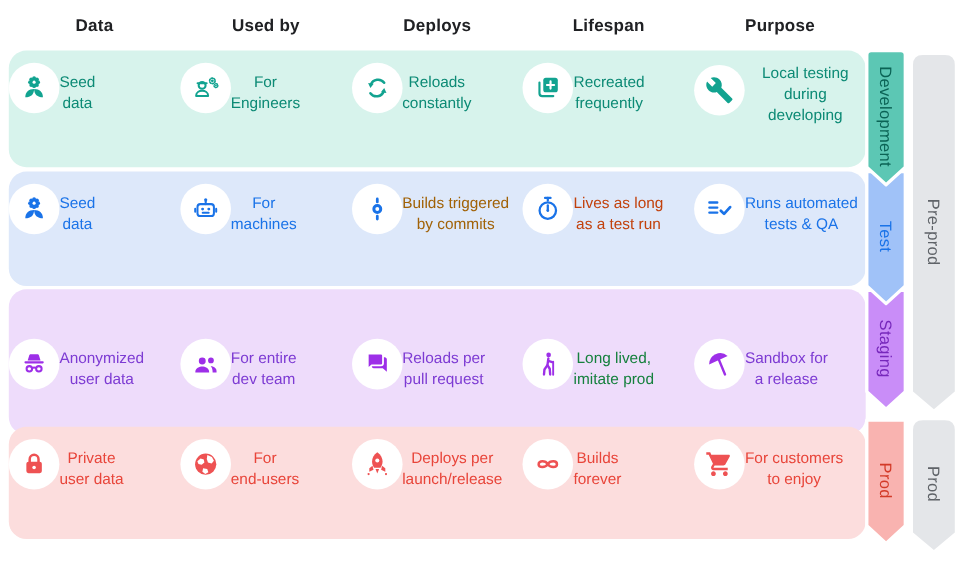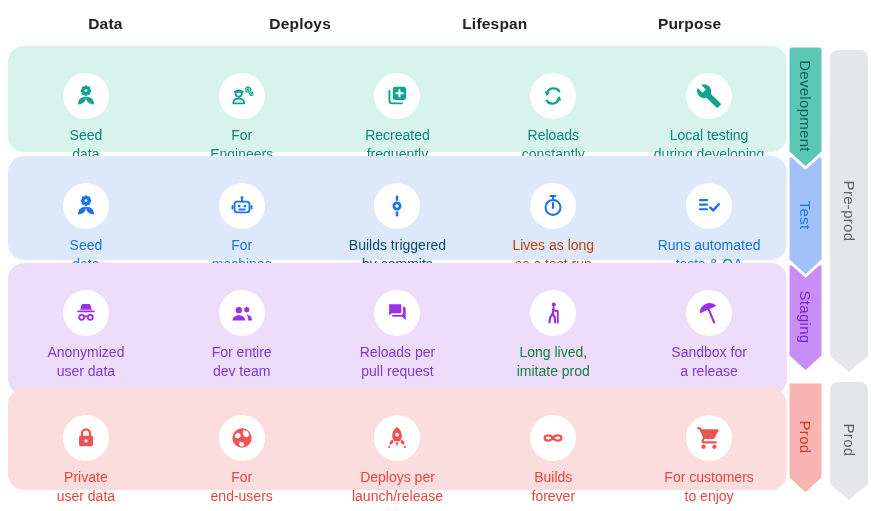--- a/index.html
+++ b/index.html
@@ -17,25 +17,25 @@
     flex:1;text-align:center;font-size:15.5px;font-weight:700;color:#202124;
     letter-spacing:.2px;
   }
   
   .env-row{
     position:absolute;left:8px;width:779px;border-radius:16px;
     display:flex;align-items:flex-start;
   }
   .row0{top:46px;height:106px;}
   .row1{top:156px;height:104px;}
-  .row2{top:263px;height:132px;}
+  .row2{top:263px;height:132px;align-items:center;}
   .row3{top:388px;height:102px;}
   .cell{
-    flex:1;display:flex;flex-direction:column;align-items:center;
-    padding-top:27px;
+    flex:1;display:flex;flex-direction:row;align-items:center;
+    padding-top:11px;
   }
   .badge{
     width:46px;height:46px;border-radius:50%;background:#fff;
     display:flex;align-items:center;justify-content:center;
     margin-bottom:7px;flex:none;
   }
   .badge svg{display:block;}
   .cell-label{
     font-size:14px;line-height:19px;text-align:center;white-space:pre-line;
   }
@@ -44,20 +44,21 @@
   #ribbons text{
     font-family:"Liberation Sans","DejaVu Sans",sans-serif;
     font-size:15px;font-weight:500;letter-spacing:.3px;
   }
 </style>
 </head>
 <body>
 
 <div id="header">
     <div class="hcell">Data</div>
+    <div class="hcell">Used by</div>
     <div class="hcell">Deploys</div>
     <div class="hcell">Lifespan</div>
     <div class="hcell">Purpose</div>
   </div>
 <div id="grid">
     <div class="env-row row0" style="background: rgb(215, 243, 236);">
       <div class="cell">
         <div class="badge" style="color: rgb(18, 163, 144);">
           <svg viewBox="0 0 24 24" width="26" height="26">
             <g fill="currentColor">
@@ -90,41 +91,41 @@
             <circle cx="20.6" cy="10" r="0.8" fill="currentColor" stroke="none"></circle>
             <circle cx="20.6" cy="10" r="1.6" stroke-dasharray="0.9 0.9" stroke-width="1.2"></circle>
           </svg>
         </div>
         <div class="cell-label" style="color: rgb(12, 138, 117);">For
 Engineers</div>
       </div>
       <div class="cell">
         <div class="badge" style="color: rgb(18, 163, 144);">
           <svg viewBox="0 0 24 24" width="26" height="26">
+            <g fill="none" stroke="currentColor" stroke-width="2.1" stroke-linecap="round">
+              <path d="M6.6,9.3 A6.4,6.4 0 0 1 17.8,7.6"></path>
+              <path d="M17.4,14.7 A6.4,6.4 0 0 1 6.2,16.4"></path>
+            </g>
+            <path fill="currentColor" d="M4.3,7.9 L9,8.4 L6.2,11.9 Z"></path>
+            <path fill="currentColor" d="M19.7,16.1 L15,15.6 L17.8,12.1 Z"></path>
+          </svg>
+        </div>
+        <div class="cell-label" style="color: rgb(12, 138, 117);">Reloads
+constantly</div>
+      </div>
+      <div class="cell">
+        <div class="badge" style="color: rgb(18, 163, 144);">
+          <svg viewBox="0 0 24 24" width="26" height="26">
             <path fill="none" stroke="currentColor" stroke-width="1.8" stroke-linecap="round" d="M5,7.4 V16.4 a2.4,2.4 0 0 0 2.4,2.4 H16.6"></path>
             <rect x="8.2" y="3.4" width="12.2" height="12.2" rx="2.2" fill="currentColor"></rect>
             <path d="M14.3,6.5 v6 M11.3,9.5 h6" stroke="#fff" stroke-width="1.8" stroke-linecap="round"></path>
           </svg>
         </div>
         <div class="cell-label" style="color: rgb(12, 138, 117);">Recreated
 frequently</div>
-      </div>
-      <div class="cell">
-        <div class="badge" style="color: rgb(18, 163, 144);">
-          <svg viewBox="0 0 24 24" width="26" height="26">
-            <g fill="none" stroke="currentColor" stroke-width="2.1" stroke-linecap="round">
-              <path d="M6.6,9.3 A6.4,6.4 0 0 1 17.8,7.6"></path>
-              <path d="M17.4,14.7 A6.4,6.4 0 0 1 6.2,16.4"></path>
-            </g>
-            <path fill="currentColor" d="M4.3,7.9 L9,8.4 L6.2,11.9 Z"></path>
-            <path fill="currentColor" d="M19.7,16.1 L15,15.6 L17.8,12.1 Z"></path>
-          </svg>
-        </div>
-        <div class="cell-label" style="color: rgb(12, 138, 117);">Reloads
-constantly</div>
       </div>
       <div class="cell">
         <div class="badge" style="color: rgb(18, 163, 144);">
           <svg viewBox="0 0 24 24" width="26" height="26">
             <path fill="currentColor" d="M22.7,19l-9.1-9.1c0.9-2.3,0.4-5-1.5-6.9c-2-2-5-2.4-7.4-1.3L9,6L6,9L1.6,4.7C0.4,7.1,0.9,10.1,2.9,12.1c1.9,1.9,4.6,2.4,6.9,1.5l9.1,9.1c0.4,0.4,1,0.4,1.4,0l2.3-2.3C23.1,20,23.1,19.4,22.7,19z"></path>
           </svg>
         </div>
         <div class="cell-label" style="color: rgb(12, 138, 117);">Local testing
 during developing</div>
       </div>
@@ -172,21 +173,21 @@
       <div class="cell">
         <div class="badge" style="color: rgb(26, 115, 232);">
           <svg viewBox="0 0 24 24" width="26" height="26">
             <g fill="currentColor">
               <rect x="10.85" y="2.4" width="2.3" height="4.8" rx="1.15"></rect>
               <rect x="10.85" y="16.8" width="2.3" height="4.8" rx="1.15"></rect>
             </g>
             <circle cx="12" cy="12" r="2.9" fill="none" stroke="currentColor" stroke-width="2.5"></circle>
           </svg>
         </div>
-        <div class="cell-label" style="color: #0c4a6e;">Builds triggered
+        <div class="cell-label" style="color: #a16207;">Builds triggered
 by commits</div>
       </div>
       <div class="cell">
         <div class="badge" style="color: rgb(26, 115, 232);">
           <svg viewBox="0 0 24 24" width="26" height="26">
             <g fill="none" stroke="currentColor" stroke-width="1.9" stroke-linecap="round">
               <circle cx="12" cy="13.3" r="6.9"></circle>
               <path d="M12,13.3 V9"></path>
               <path d="M9.7,2.7 h4.6"></path>
               <path d="M12,2.7 v2.2"></path>

